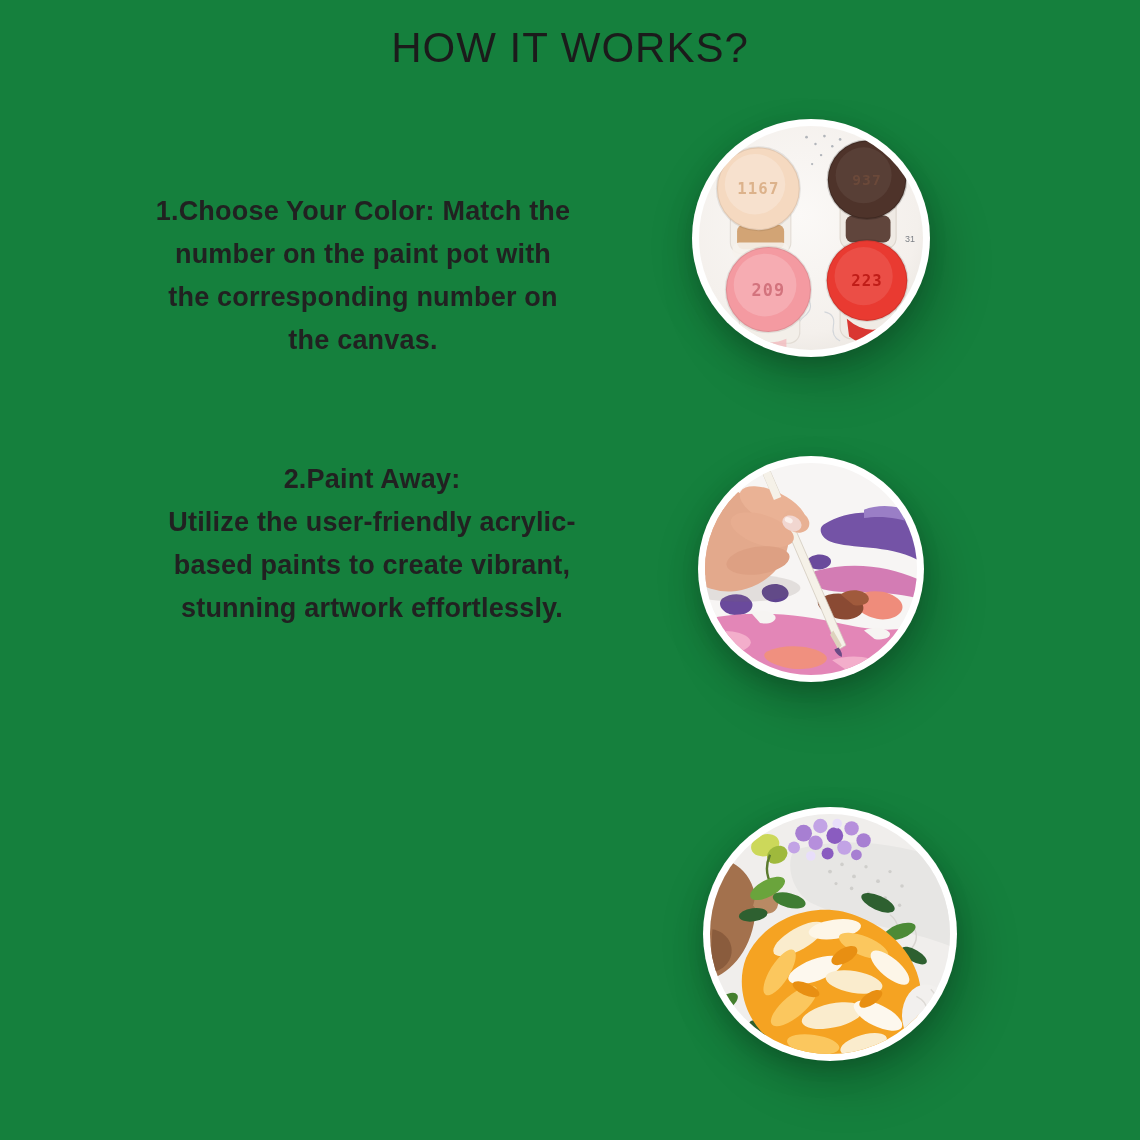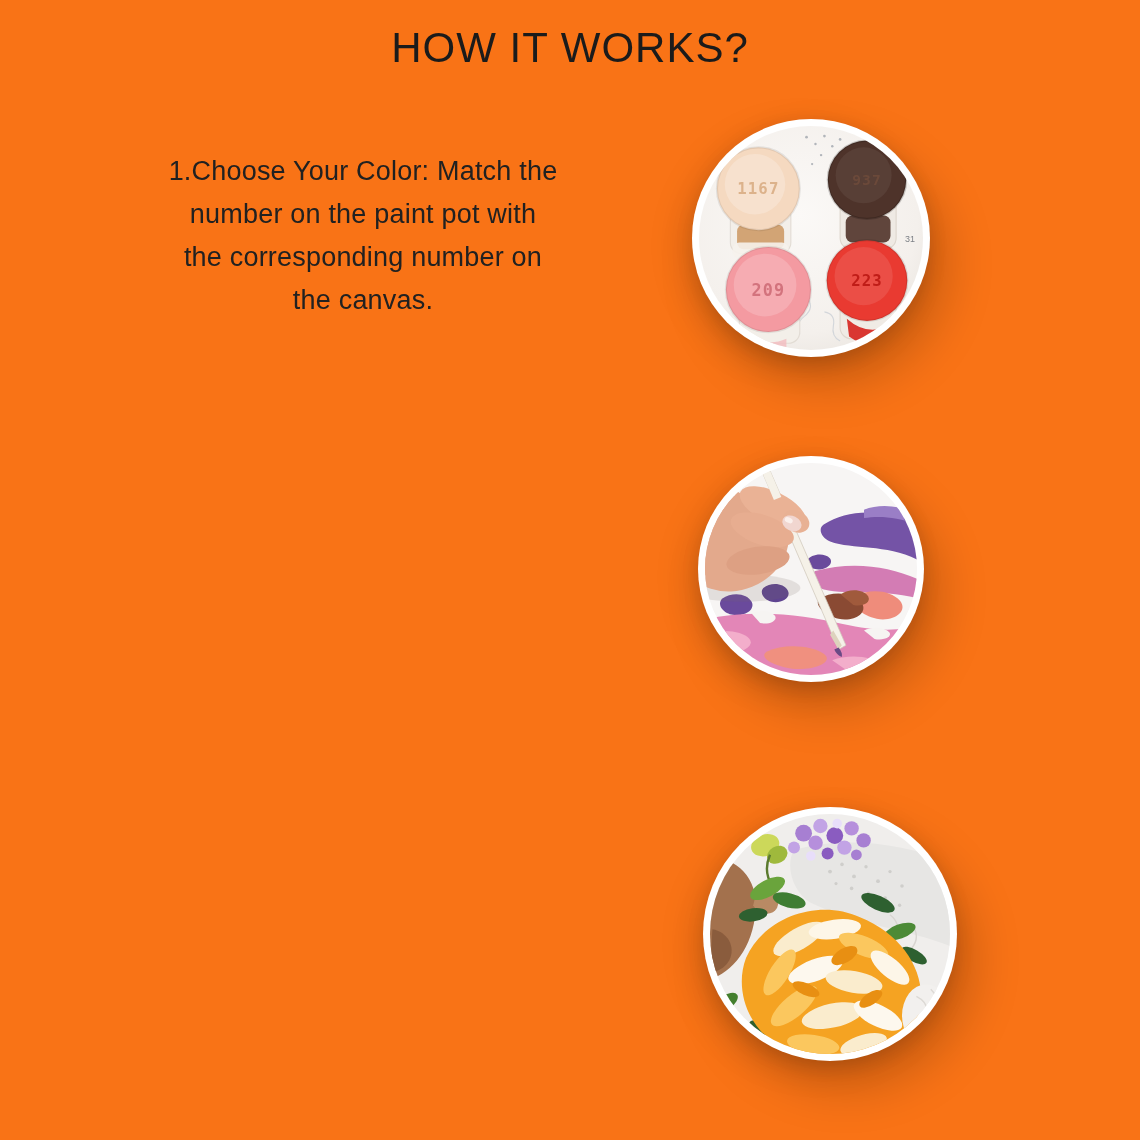--- a/index.html
+++ b/index.html
@@ -1,26 +1,26 @@
 <!DOCTYPE html>
 <html><head>
 <meta charset="utf-8">
 <style>
   html,body{margin:0;padding:0;background:#ffffff;}
   .page{
-    position:relative;width:1140px;height:1140px;background:#f97316;overflow:hidden;
+    position:relative;width:1140px;height:1140px;background:#15803d;overflow:hidden;
     font-family:"Liberation Sans", sans-serif;color:#1e1e1e;
   }
   .title{
     position:absolute;top:24px;left:0;width:100%;margin:0;
     text-align:center;font-size:42px;font-weight:500;letter-spacing:1px;color:#1b1b1b;
   }
   .step-text{
     position:absolute;text-align:center;white-space:pre-line;
-    font-size:27px;line-height:43px;font-weight:400;color:#212121;letter-spacing:0.2px;
+    font-size:27px;line-height:43px;font-weight:700;color:#212121;letter-spacing:0.2px;margin-top:40px;
   }
   .step1-text{left:70px;top:150px;width:586px;}
   .step2-text{left:82px;top:418px;width:580px;}
   .step3-text{left:85px;top:786px;width:600px;}
   .photo{
     position:absolute;border-radius:50%;background:#ffffff;box-sizing:border-box;padding:7px;
     box-shadow:0 6px 18px rgba(0,0,0,0.10),
                16px 26px 50px rgba(0,0,0,0.20),
                -12px 8px 36px rgba(0,0,0,0.09);
   }
@@ -112,20 +112,24 @@
       <g>
         <rect x="126" y="152" width="50" height="38" rx="10" fill="#f0ebe5" stroke="#ded7ce"></rect>
         <path d="M132,172 q18,16 38,6 l-2,14 q-18,8 -34,-4 Z" fill="#d6241e" opacity="0.9"></path>
         <circle cx="150" cy="138" r="36" stroke="rgba(0,0,0,0.10)" stroke-width="2" fill="#e93a31"></circle>
         <circle cx="147" cy="134" r="26" fill="rgba(255,255,255,0.10)"></circle>
         <text x="150" y="143" text-anchor="middle" font-size="14" class="pot-num" fill="#c01d18">223</text>
       </g>
     </svg>
   </div>
 
+  <div class="step-text step2-text">2.Paint Away:
+Utilize the user-friendly acrylic-
+based paints to create vibrant,
+stunning artwork effortlessly.</div>
 
   <div class="photo photo2">
     <svg viewBox="0 0 200 200">
       <rect x="0" y="0" width="200" height="200" fill="#f7f5f4"></rect>
 
       <g>
         <path d="M112,58 C135,44 165,42 202,58 L202,92 C172,76 140,82 118,74 C110,71 106,62 112,58 Z" fill="#7453a6"></path>
         <path d="M150,44 C165,38 185,40 200,48 L200,58 C180,50 162,50 150,52 Z" fill="#9a7ec6"></path>
         <path d="M96,92 C100,86 112,84 118,90 C122,96 112,102 104,100 C98,99 93,96 96,92 Z" fill="#6a4a9c"></path>
         <path d="M104,102 C140,92 175,98 202,110 L202,128 C165,118 130,126 108,118 C100,114 98,106 104,102 Z" fill="#d37cb4"></path>

